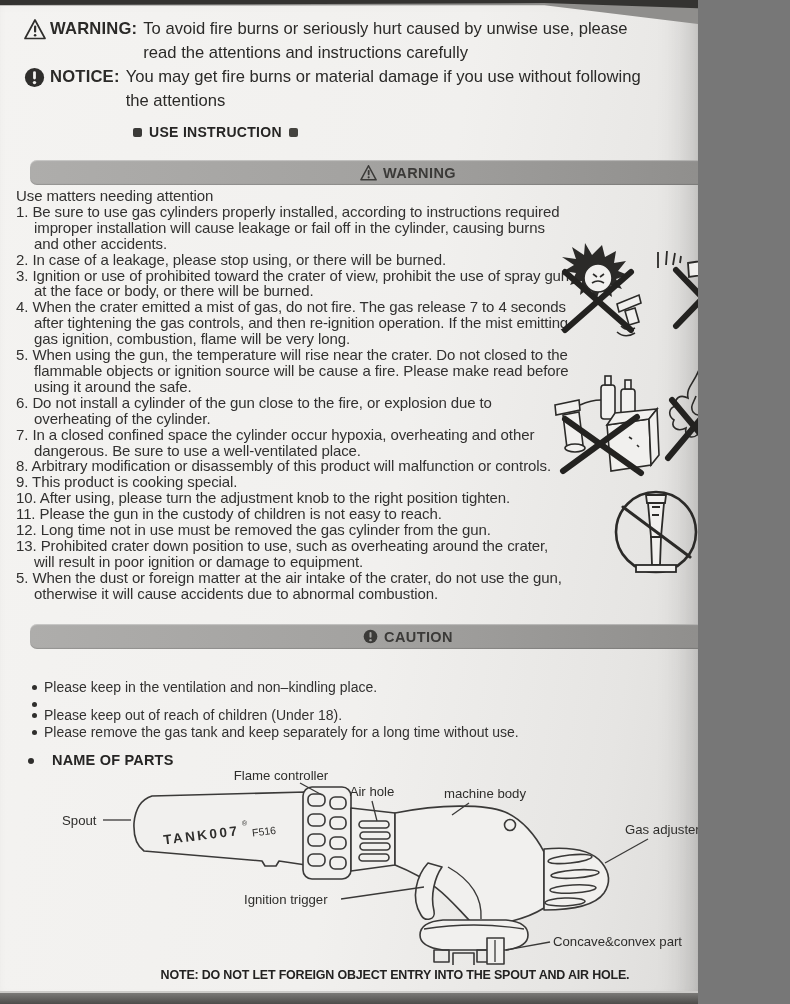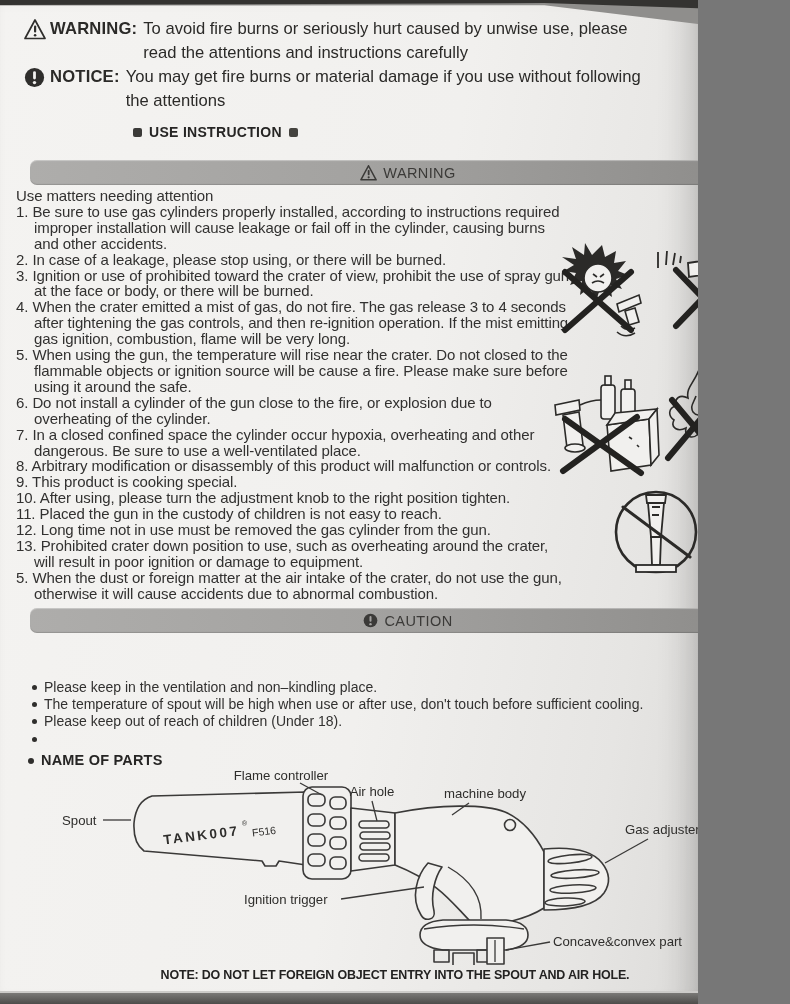--- a/index.html
+++ b/index.html
@@ -27,40 +27,40 @@
 
   .use-instr{position:absolute;top:124px;left:133px;font-weight:bold;font-size:14px;letter-spacing:.3px;
     display:flex;align-items:center;color:#262524;}
   .sq{width:9px;height:9px;background:#3b3a38;border-radius:2px;display:inline-block;}
   .sq.l{margin-right:7px;} .sq.r{margin-left:7px;background:#44433f;}
 
   
   .banner{position:absolute;left:30px;width:756px;height:25px;border-radius:7px;
     background:linear-gradient(90deg,#aeadab 0%,#a3a2a0 45%,#949391 80%,#8a8987 100%);
     display:flex;align-items:center;justify-content:center;
-    font-weight:normal;font-size:14.5px;color:#3b3a38;letter-spacing:.4px;
+    font-weight:bold;font-size:14.5px;color:#3b3a38;letter-spacing:.4px;
     box-shadow:inset 0 1px 1px rgba(255,255,255,.35), inset 0 -1px 1px rgba(0,0,0,.15);}
   #warning-banner{top:160px;}
-  #caution-banner{top:608px;}
+  #caution-banner{top:624px;}
   .banner svg{margin-right:6px;}
 
   
   .wlist{position:absolute;top:188px;left:16px;width:556px;font-size:15px;line-height:15.9px;
     color:#323130;letter-spacing:-0.1px;}
   .wlist .intro{margin-bottom:0;}
   .witem{padding-left:18px;text-indent:-18px;}
   .witem .n{display:inline;}
 
   
   .clist{position:absolute;top:679px;left:32px;width:748px;font-size:14px;line-height:17.2px;color:#323130;}
   .cb{display:flex;align-items:flex-start;}
   .dot{flex:0 0 5px;width:5px;height:5px;border-radius:50%;background:#2f2e2c;margin:6px 7px 0 0;}
 
   .parts-title{position:absolute;top:752px;left:28px;display:flex;align-items:center;
-    font-weight:bold;font-size:14.5px;color:#262524;letter-spacing:.2px;}
+    font-weight:bold;font-size:14.5px;color:#262524;letter-spacing:.2px;gap:11px;}
   .parts-title .dot{margin:1px 7px 0 0;width:6px;height:6px;flex-basis:6px;}
 
   .note{position:absolute;top:967px;left:0;width:790px;text-align:center;font-weight:bold;
     font-size:13px;letter-spacing:-0.2px;color:#232221;transform:scaleX(.96);}
 
   svg text{font-family:"Liberation Sans",sans-serif;fill:#2f2e2c;}
   .illu{position:absolute;}
   .diagram{position:absolute;top:763px;left:0;}
 </style>
 </head>
@@ -116,28 +116,28 @@
         <circle cx="11.2" cy="16.2" r="1.4" fill="#3b3a38"></circle>
       </svg>
     <span>WARNING</span>
   </div>
 
   <div class="wlist">
     <div class="intro">Use matters needing attention</div>
     <div class="witem"><span class="n">1.</span> <span>Be sure to use gas cylinders properly installed, according to instructions required improper installation will cause leakage or fail off in the cylinder, causing burns and other accidents.</span></div>
     <div class="witem"><span class="n">2.</span> <span>In case of a leakage, please stop using, or there will be burned.</span></div>
     <div class="witem"><span class="n">3.</span> <span>Ignition or use of prohibited toward the crater of view, prohibit the use of spray gun at the face or body, or there will be burned.</span></div>
-    <div class="witem"><span class="n">4.</span> <span>When the crater emitted a mist of gas, do not fire. The gas release 3 to 4 seconds after tightening the gas controls, and then re-ignition operation. If the mist emitting gas ignition, combustion, flame will be very long.</span></div>
-    <div class="witem"><span class="n">5.</span> <span>When using the gun, the temperature will rise near the crater. Do not closed to the flammable objects or ignition source will be cause a fire. Please make sure before using it around the safe.</span></div>
+    <div class="witem"><span class="n">4.</span> <span>When the crater emitted a mist of gas, do not fire. The gas release 7 to 4 seconds after tightening the gas controls, and then re-ignition operation. If the mist emitting gas ignition, combustion, flame will be very long.</span></div>
+    <div class="witem"><span class="n">5.</span> <span>When using the gun, the temperature will rise near the crater. Do not closed to the flammable objects or ignition source will be cause a fire. Please make read before using it around the safe.</span></div>
     <div class="witem"><span class="n">6.</span> <span>Do not install a cylinder of the gun close to the fire, or explosion due to overheating of the cylinder.</span></div>
     <div class="witem"><span class="n">7.</span> <span>In a closed confined space the cylinder occur hypoxia, overheating and other dangerous. Be sure to use a well-ventilated place.</span></div>
     <div class="witem"><span class="n">8.</span> <span>Arbitrary modification or disassembly of this product will malfunction or controls.</span></div>
     <div class="witem"><span class="n">9.</span> <span>This product is cooking special.</span></div>
     <div class="witem"><span class="n">10.</span> <span>After using, please turn the adjustment knob to the right position tighten.</span></div>
-    <div class="witem"><span class="n">11.</span> <span>Placed the gun in the custody of children is not easy to reach.</span></div>
+    <div class="witem"><span class="n">11.</span> <span>Please the gun in the custody of children is not easy to reach.</span></div>
     <div class="witem"><span class="n">12.</span> <span>Long time not in use must be removed the gas cylinder from the gun.</span></div>
     <div class="witem"><span class="n">13.</span> <span>Prohibited crater down position to use, such as overheating around the crater, will result in poor ignition or damage to equipment.</span></div>
     <div class="witem"><span class="n">5.</span> <span>When the dust or foreign matter at the air intake of the crater, do not use the gun, otherwise it will cause accidents due to abnormal combustion.</span></div>
   </div>
 
   <svg class="illu" style="left:551px;top:242px;" width="102" height="100" viewBox="0 0 102 100">
     <g fill="none" stroke="#2b2a28" stroke-width="1.6">
       <polygon fill="#2b2a28" stroke="none" points="34,1 41,13 51,3 54,15 65,9 63,21 75,19 67,29 77,33 65,37 71,47 59,43 61,55 49,47 45,59 39,45 29,53 31,39 19,43 25,31 13,29 23,23 11,15 25,17 21,5 33,13"></polygon>
       <circle cx="47" cy="36" r="14" fill="#f1f0ee"></circle>
       <path d="M41,41 Q47,37 53,41"></path>
@@ -229,28 +229,28 @@
     <span>CAUTION</span>
   </div>
 
   <div class="clist">
     <div class="cb">
         <span class="dot"></span>
         <span>Please keep in the ventilation and non–kindling place.</span>
       </div>
     <div class="cb">
         <span class="dot"></span>
-        <span>The temperature of spout will be high when use or after use, don't touch before sufficient cooling.</span>
       </div>
     <div class="cb">
         <span class="dot"></span>
         <span>Please keep out of reach of children (Under 18).</span>
       </div>
     <div class="cb">
         <span class="dot"></span>
+        <span>Please remove the gas tank and keep separately for a long time without use.</span>
       </div>
   </div>
 
   <div class="parts-title">
     <span class="dot"></span>
     <span>NAME OF PARTS</span>
   </div>
 
   <svg class="diagram" width="790" height="202" viewBox="0 0 790 202">
     <g fill="none" stroke="#3a3938" stroke-width="1.6" stroke-linejoin="round">

